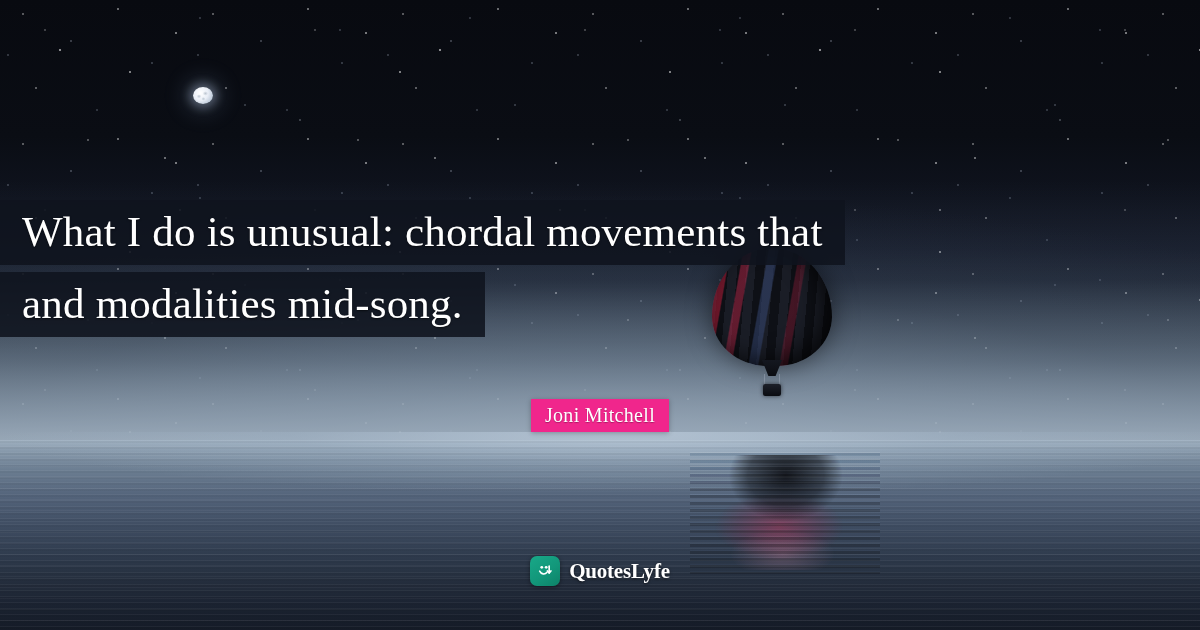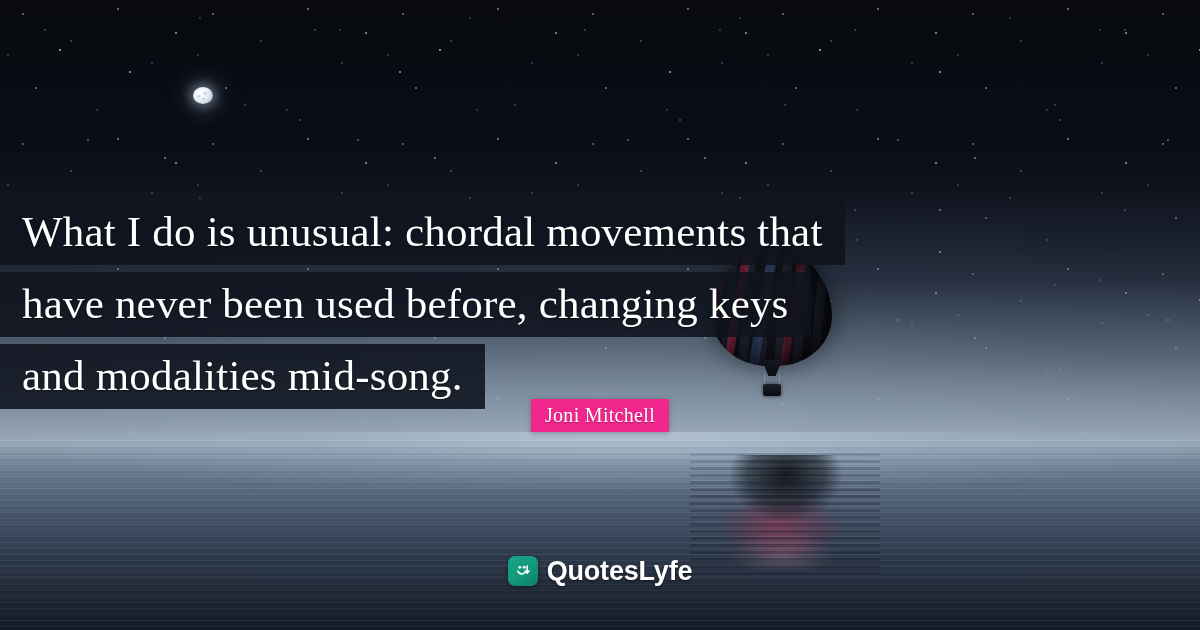--- a/index.html
+++ b/index.html
@@ -223,23 +223,23 @@
   }
   .logo-mark{
     width:30px; height:30px; border-radius:7px;
     background:linear-gradient(145deg,#18a888 0%,#12977a 55%,#0d8268 100%);
     display:flex; align-items:center; justify-content:center;
     box-shadow:0 1px 4px rgba(0,0,0,.45);
     flex:0 0 auto;
   }
   .logo-text{
     color:#ffffff;
-    font-family:Liberation Sans, sans-serif;
+    font-family:Liberation Serif, serif;
     font-weight:bold;
-    font-size:27px;
+    font-size:21px;
     line-height:1;
     letter-spacing:-0.2px;
     text-shadow:0 1px 3px rgba(0,0,0,.6);
   }
 </style>
 </head>
 <body>
 
 <div id="card">
 
@@ -260,21 +260,20 @@
 
   <div class="water"></div>
   <div class="glowband"></div>
   <div class="reflection"></div>
   <div class="reflection-streaks"></div>
   <div class="ripples"></div>
   <div class="ripples2"></div>
 
   <div class="quote">
     <span class="qline">What I do is unusual: chordal movements that</span>
-    <span class="qline">have never been used before, changing keys</span>
     <span class="qline">and modalities mid-song.</span>
   </div>
 
   <div class="author-wrap">
     <span class="author">Joni Mitchell</span>
   </div>
 
   <div class="logo-wrap">
     <span class="logo-mark">
       <svg width="20" height="20" viewBox="0 0 24 24" aria-hidden="true">

